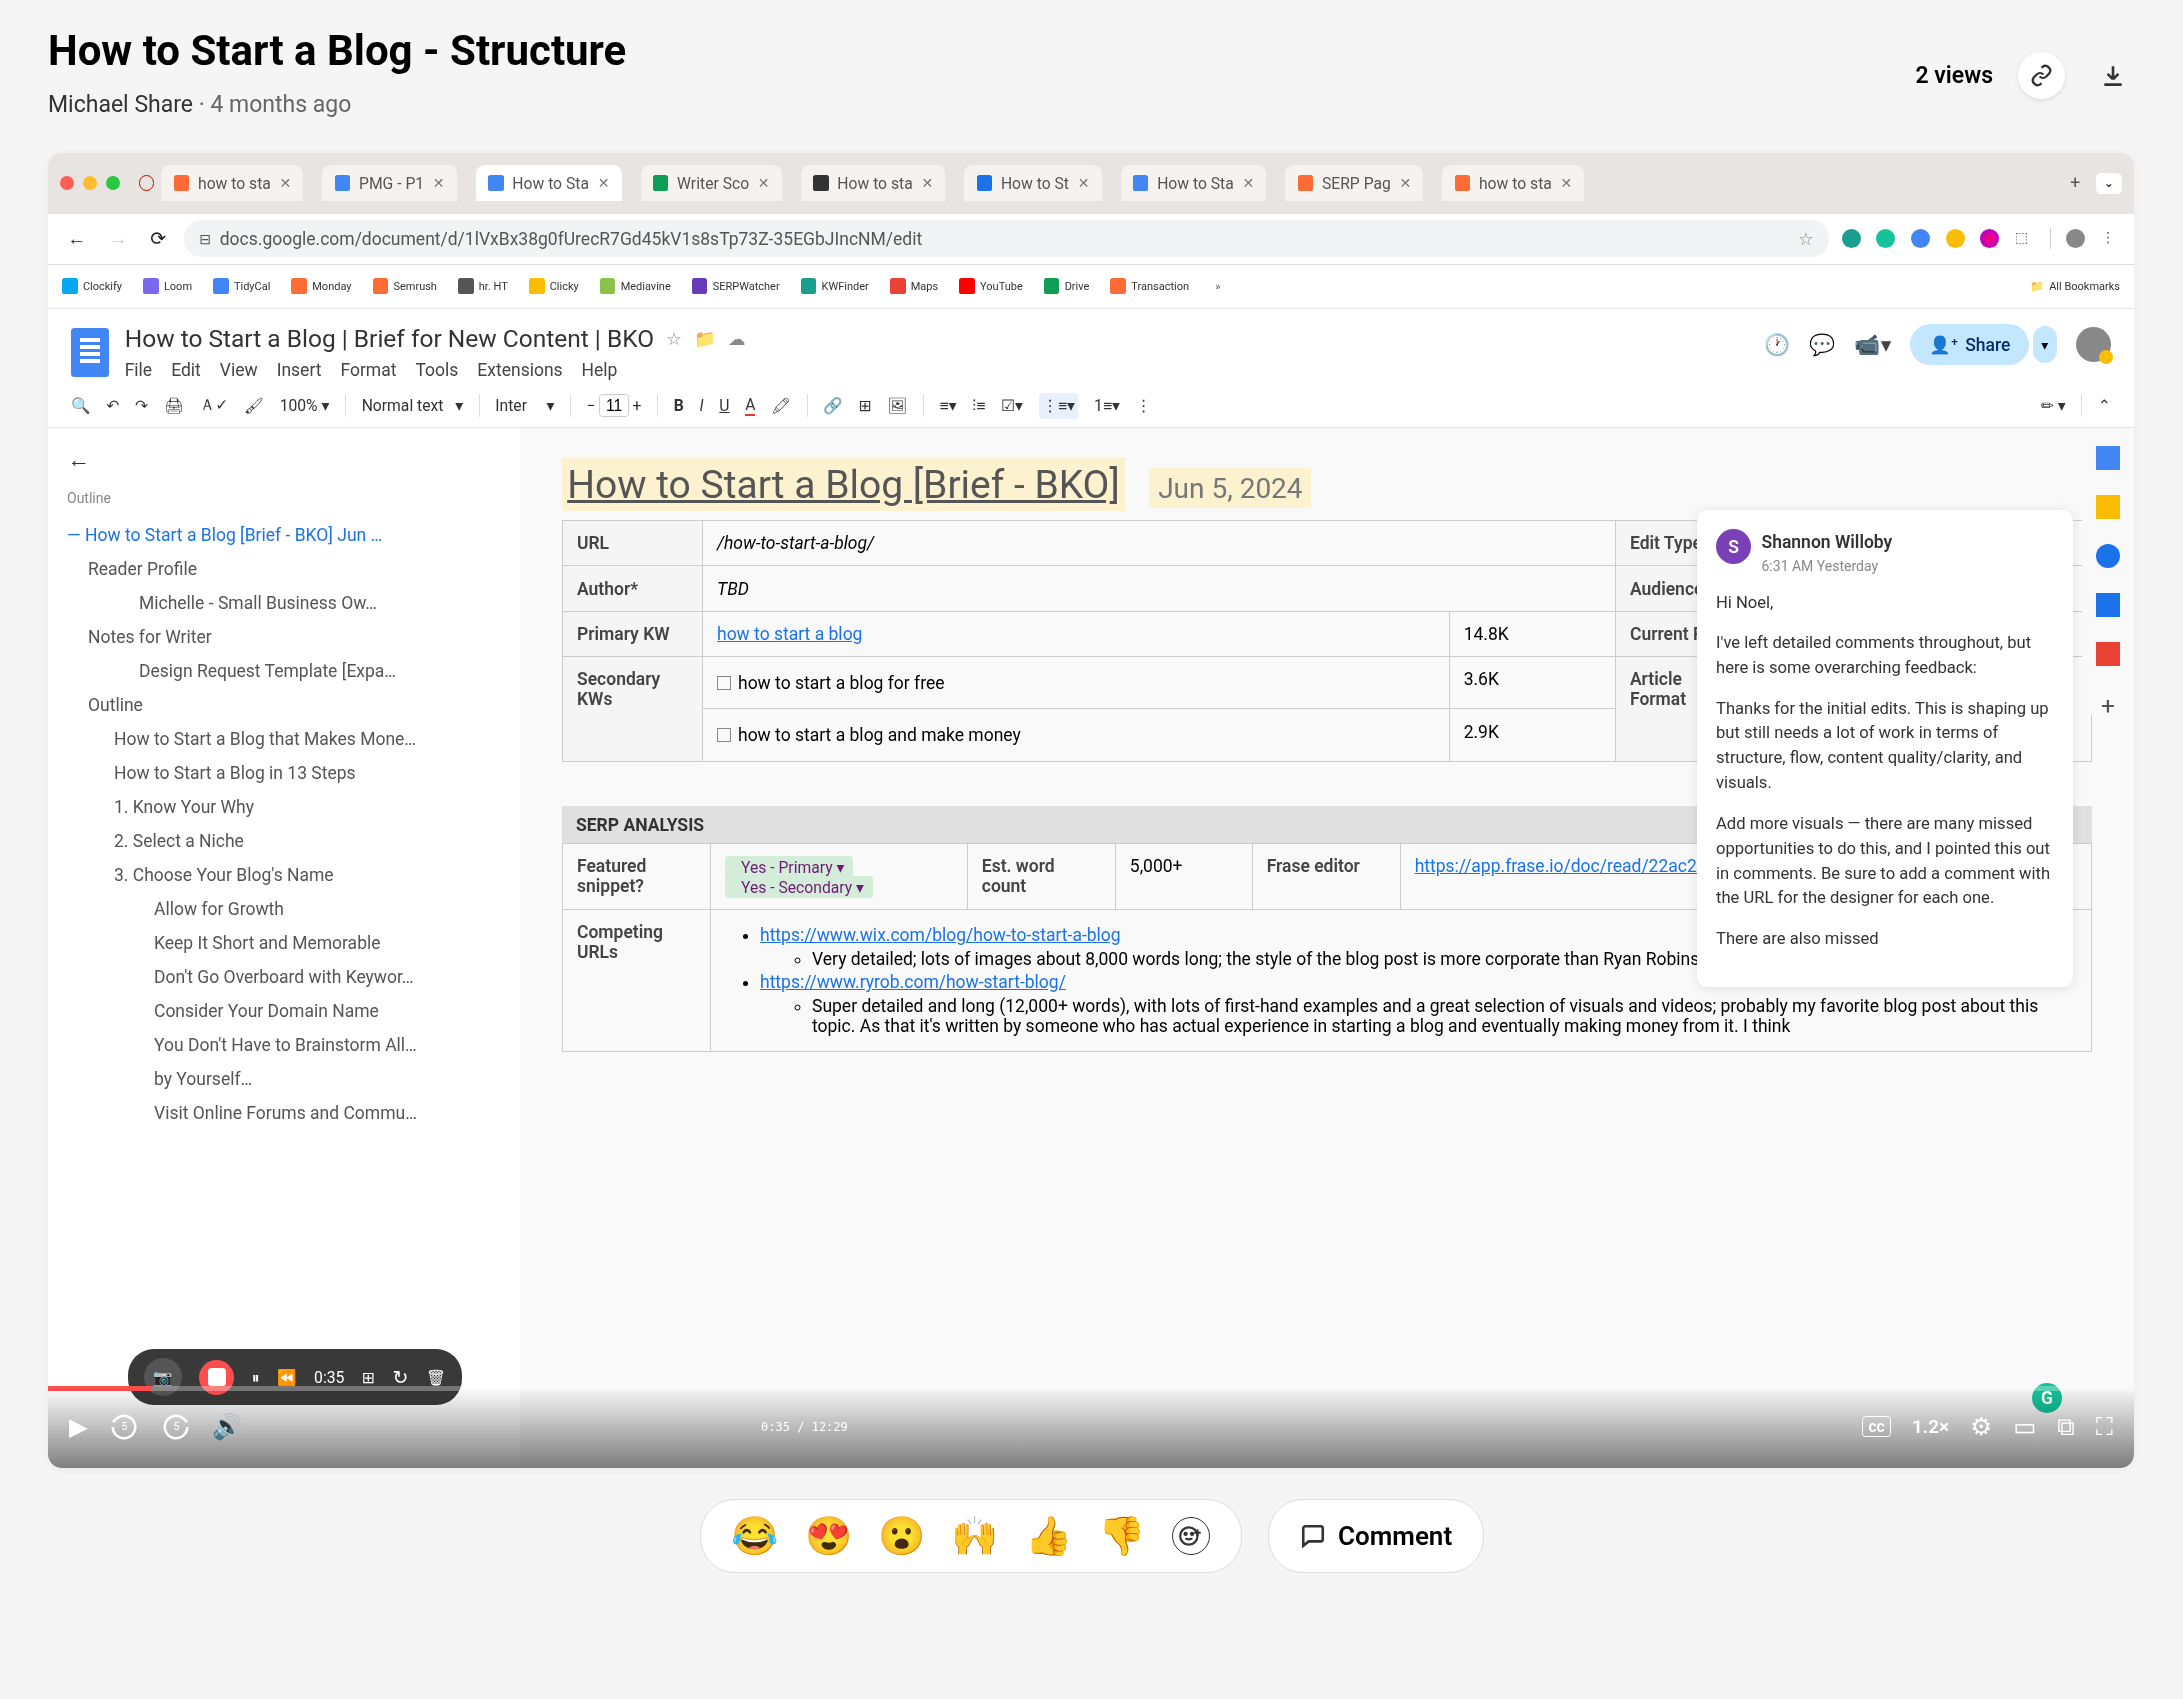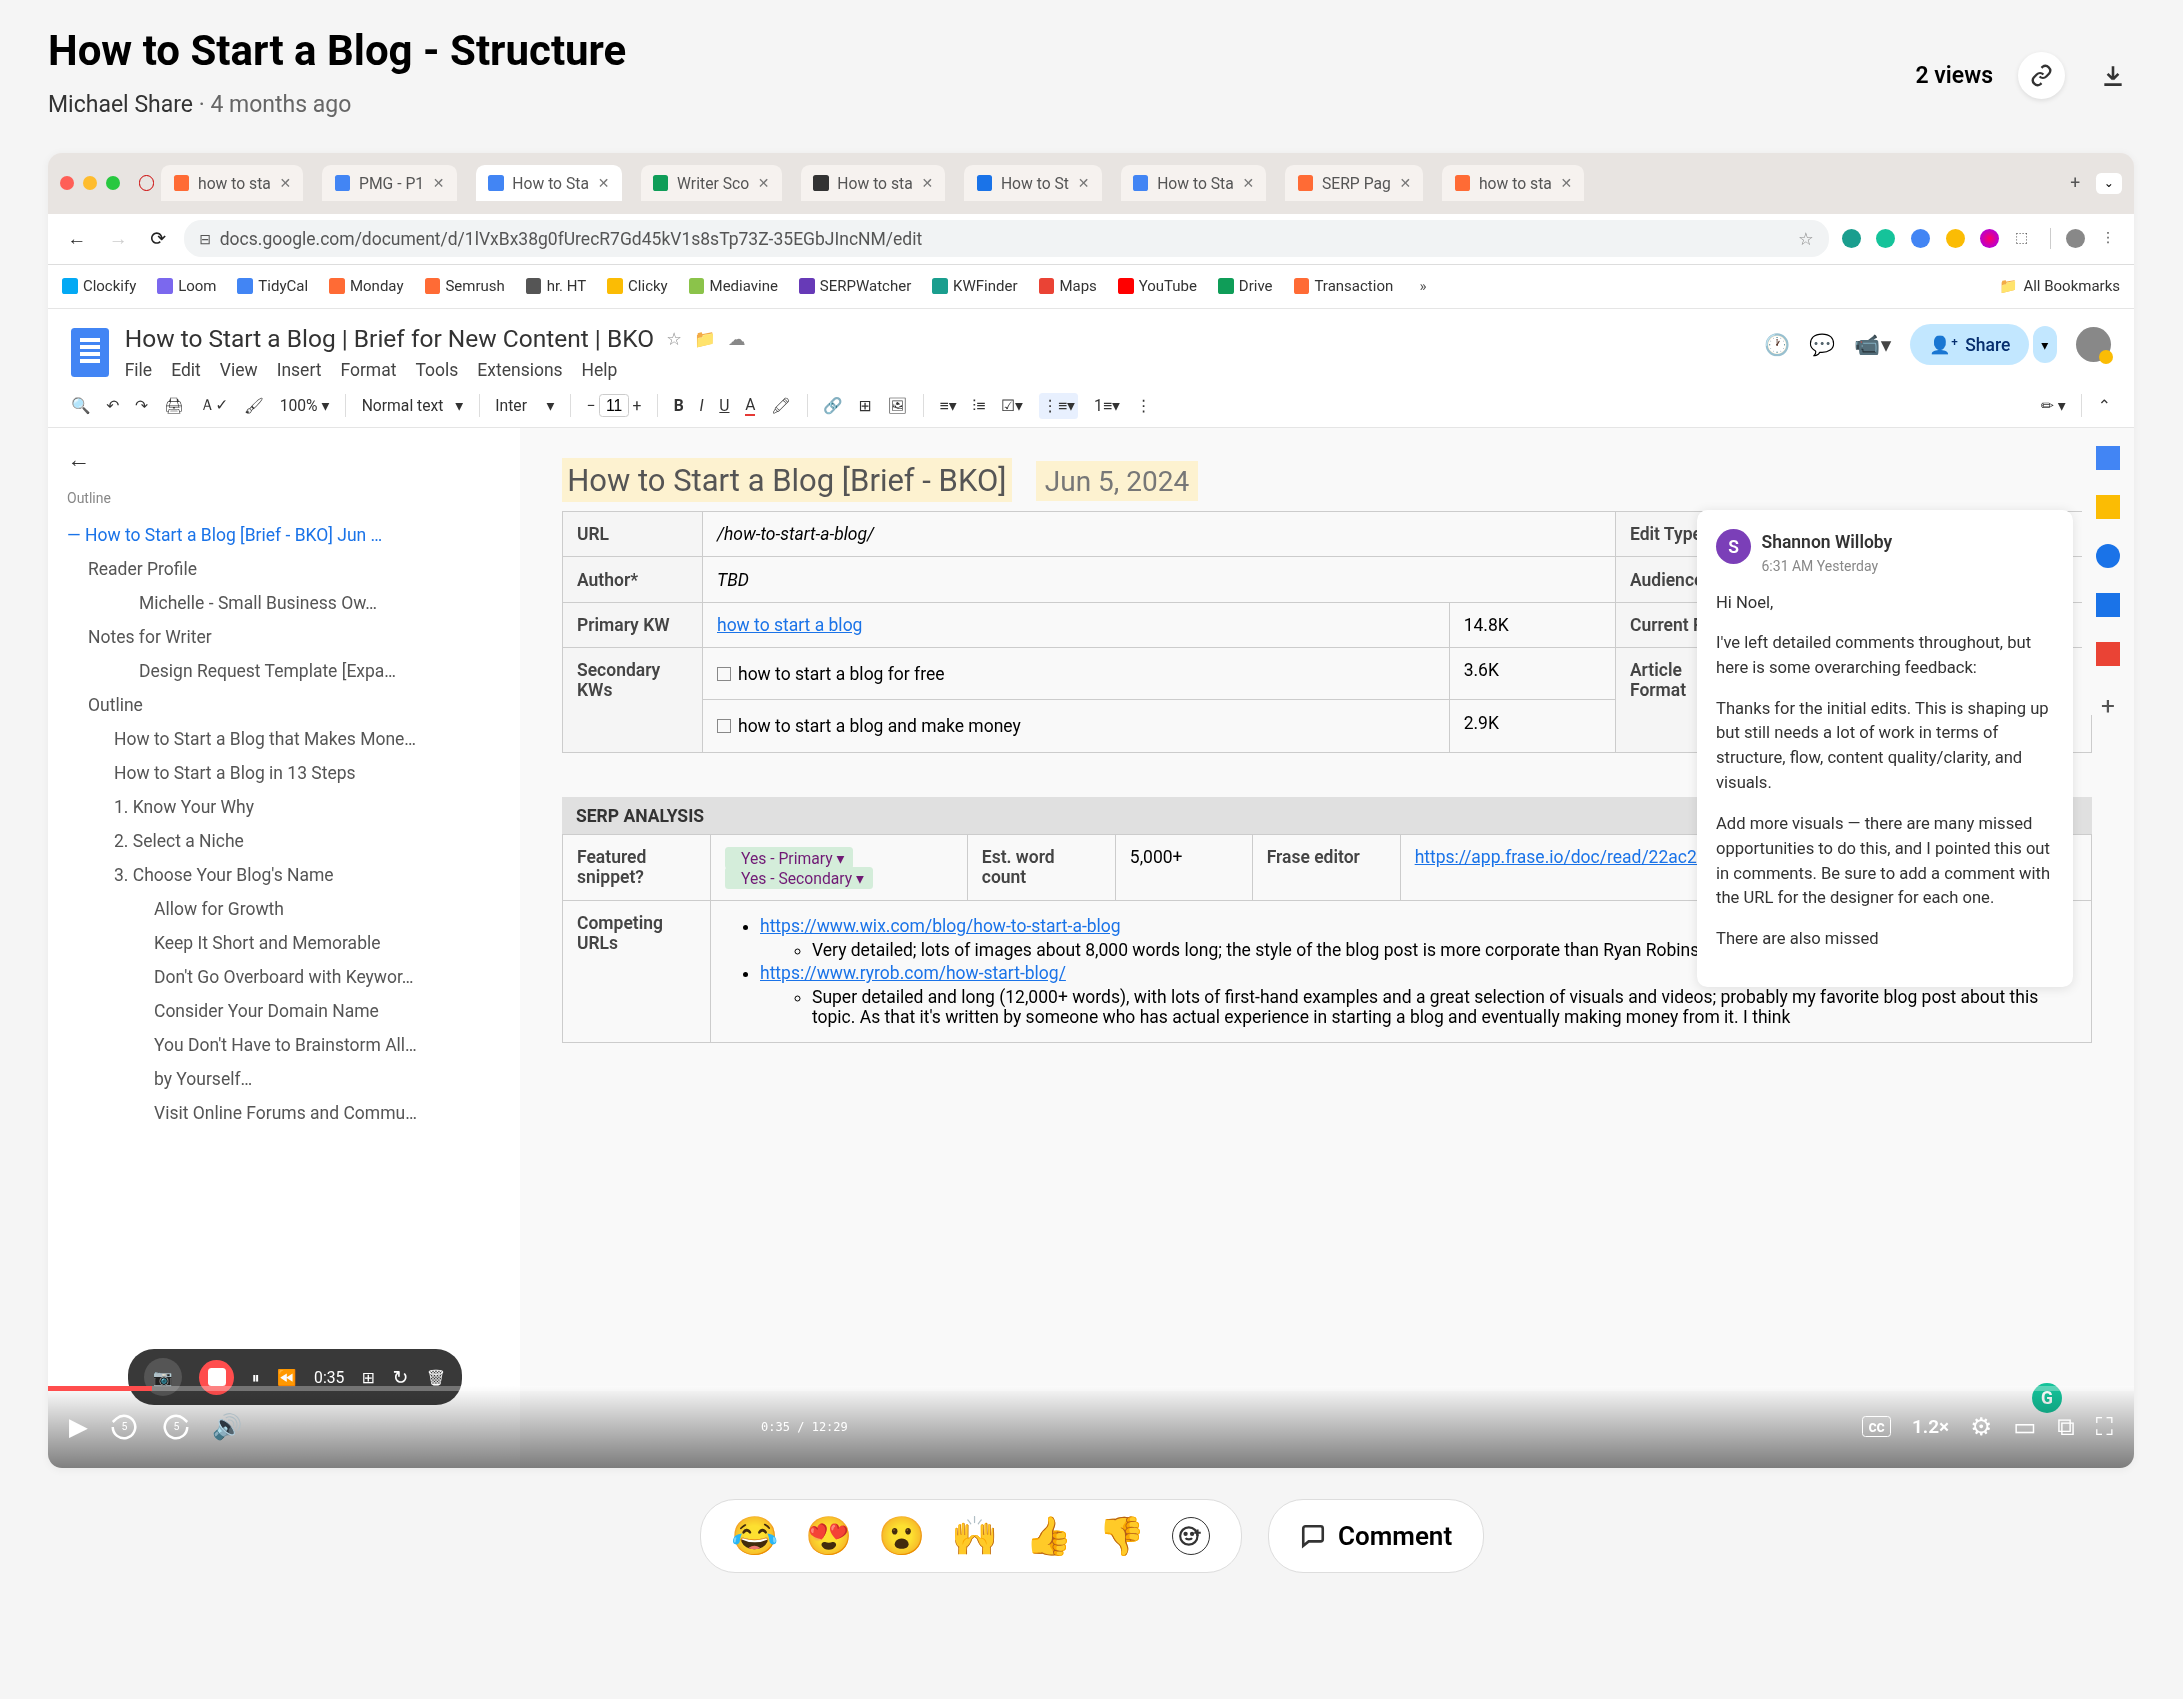--- a/index.html
+++ b/index.html
@@ -26,21 +26,21 @@
 .tab-icon { width: 15.7px; height: 15.7px; flex-shrink: 0; }
 .newtab { font-size: 17.5px; color: #555; padding: 5.2px 8.7px; }
 .tabdrop { margin-left: auto; width: 26px; height: 21px; background: #fff; border-radius: 5.2px; display: flex; align-items: center; justify-content: center; font-size: 12.2px; }
 
 .url-bar { background: #fff; height: 51px; display: flex; align-items: center; padding: 0 14px; gap: 12.2px; border-bottom: 0.9px solid #ddd; }
 .nav-arrow { font-size: 19px; color: #222; padding: 5.2px; }
 .url-field { flex: 1; background: #f1f3f4; border-radius: 17.5px; padding: 8.7px 15.7px; font-size: 17.5px; color: #555; display: flex; align-items: center; gap: 8.7px; }
 .url-icons { display: flex; gap: 15.7px; align-items: center; }
 .url-icons span { width: 19px; height: 19px; display: inline-block; }
 
-.bookmarks { background: #fff; height: 44px; display: flex; align-items: center; padding: 0 14px; gap: 17.5px; font-size: 15px; color: #333; border-bottom: 0.9px solid #e5e5e5; overflow: hidden; }
+.bookmarks { background: #fff; height: 44px; display: flex; align-items: center; padding: 0 14px; gap: 17.5px; font-size: 11px; color: #333; border-bottom: 0.9px solid #e5e5e5; overflow: hidden; }
 .bm { display: flex; align-items: center; gap: 5.2px; white-space: nowrap; }
 .bm-icon { width: 15.7px; height: 15.7px; border-radius: 2.6px; }
 .allbm { margin-left: auto; display: flex; align-items: center; gap: 5.2px; }
 
 .docs-header { background: #fff; padding: 15.7px 23px 3.5px; display: flex; align-items: flex-start; gap: 15.7px; }
 .docs-logo { width: 38px; height: 49px; background: #4285f4; border-radius: 3.5px; margin-top:3.5px; position: relative; }
 .docs-logo::after { content:""; position:absolute; left:8.7px; right:8.7px; top:10.5px; height:3.5px; background:#fff; box-shadow:0 7px 0 #fff, 0 14px 0 #fff, 0 21px 0 #fff;}
 .docs-title-area { flex: 1; }
 .docs-title { font-size: 24.5px; color: #333; display: flex; align-items: center; gap: 12.2px; }
 .docs-title .star { color: #888; font-size: 17.5px; }
@@ -60,21 +60,21 @@
 .outline-panel .back { font-size: 23px; color: #333; margin-bottom: 17.5px; }
 .outline-panel .olabel { font-size: 14px; color: #888; margin-bottom: 12.2px; }
 .ol-item { padding: 7px 0; white-space: nowrap; overflow: hidden; text-overflow: ellipsis; }
 .ol-item.active { color: #1a73e8; }
 .ol-item.l1 { padding-left: 0; font-weight: 400; }
 .ol-item.l2 { padding-left: 21px; }
 .ol-item.l3 { padding-left: 72px; }
 .ol-item.l4 { padding-left: 87px; }
 
 .doc-page { flex: 1; padding: 30px 42px; overflow: hidden; }
-.doc-title { font-size: 31px; color: #555; background: #fdf2d0; display:inline-block; padding:3.5px 5.2px;}
+.doc-title { font-size: 39px; color: #555; background: #fdf2d0; display:inline-block; padding:3.5px 5.2px;text-decoration:underline;}
 .doc-date { font-size: 28px; color: #777; background: #fdf2d0; display:inline-block; padding:3.5px 8.7px; margin-left: 21px; }
 table.brief { width: 100%; border-collapse: collapse; margin-top: 8.7px; font-size: 17.5px; }
 table.brief th, table.brief td { border: 0.9px solid #ccc; padding: 12.2px 14px; text-align: left; vertical-align: top; }
 table.brief th { background: #f5f5f5; color: #444; font-weight: 600; width: 140px;}
 .link { color: #1a73e8; text-decoration: underline; }
 .badge { background: #ceead6; color: #137333; padding: 1.7px 8.7px; border-radius: 3.5px; font-size: 15.7px; }
 .badge.gray { background: #e8eaed; color: #555; }
 .badge.green2 { background: #d4edda; color: #701a75; padding-left: 16px; }
 .checkbox-row { display: flex; align-items: center; gap: 7px; margin: 3.5px 0; }
 .checkbox-row .cb { width: 14px; height: 14px; border: 1.7px solid #888; }

